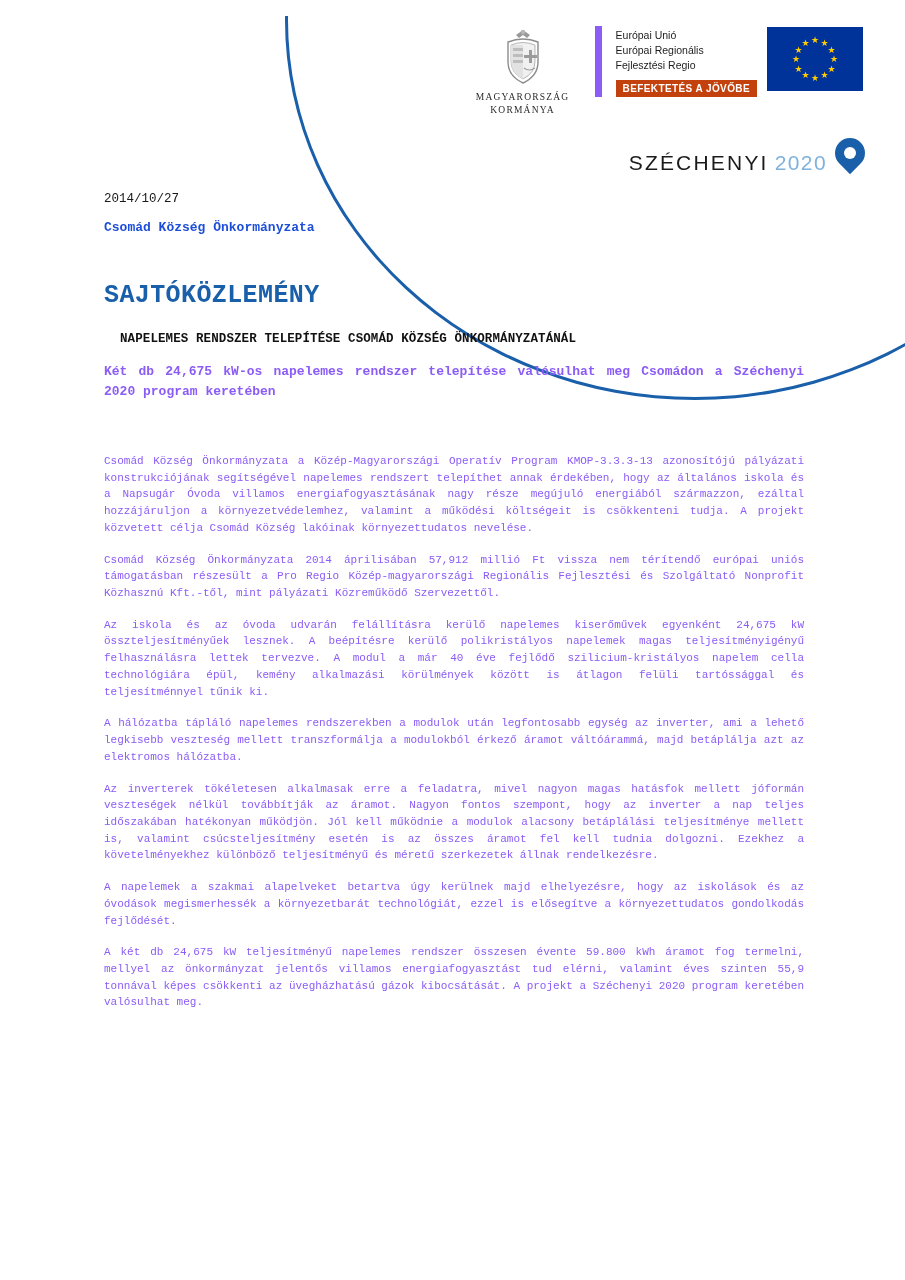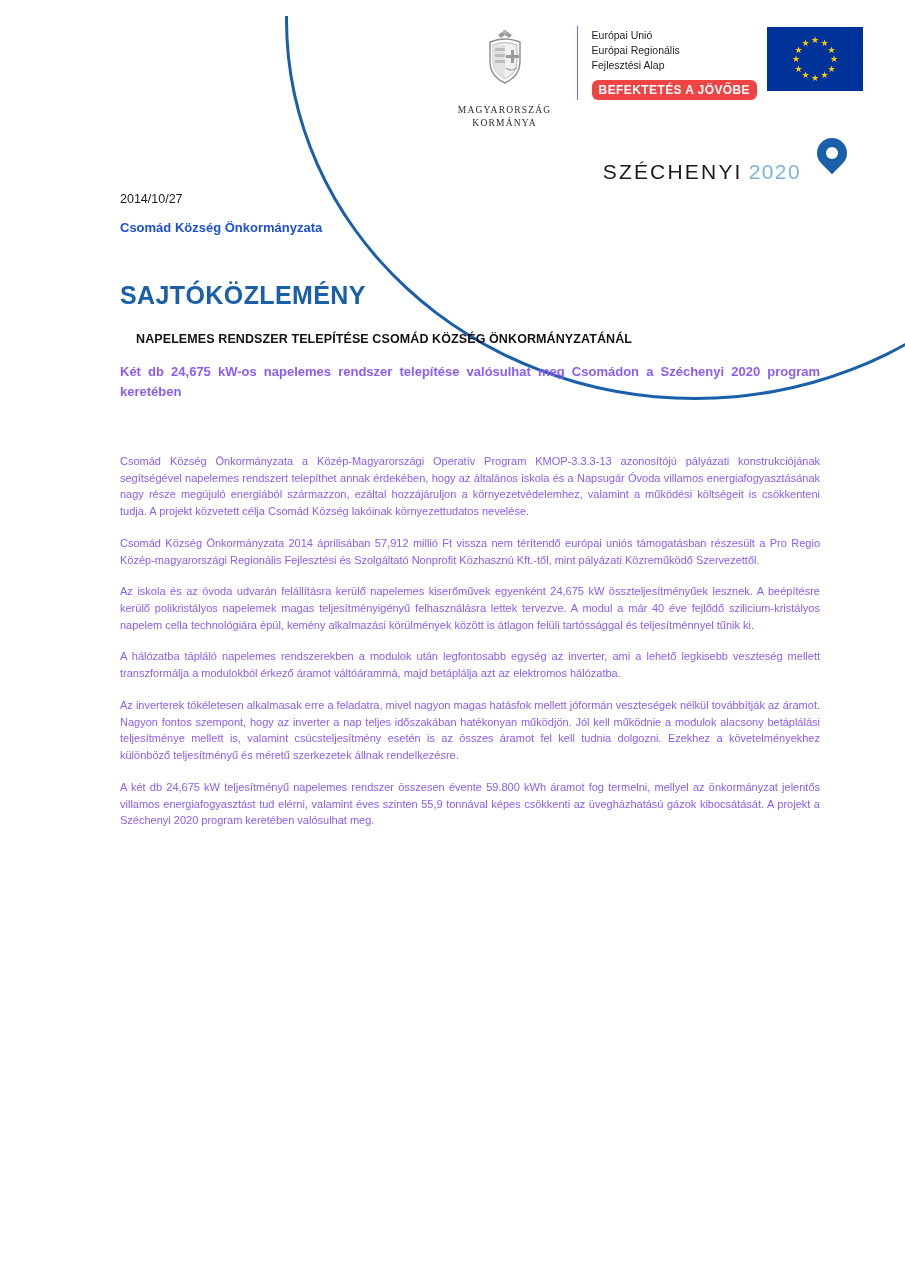--- a/index.html
+++ b/index.html
@@ -51,50 +51,49 @@
     width: 112px;
     text-align: center;
     padding-top: 2px;
   }
   .coat-svg { display: block; margin: 0 auto; }
   .coat-text {
     font-size: 9.5px;
     letter-spacing: 1.2px;
     line-height: 1.35;
     color: #2c2c2c;
-    margin-top: 18px;
+    margin-top: 5px;
     font-family: "Liberation Serif", serif;
   }
 
   .eu-block {
     display: flex;
     align-items: flex-start;
     gap: 10px;
-    border-left: 1px solid #8b5cf6;
+    border-left: 7px solid #8b5cf6;
     padding-left: 14px;
   }
   .eu-texts {
     padding-top: 2px;
   }
   .eu-line {
     font-size: 10.5px;
     line-height: 1.45;
     color: #1d1d1d;
     white-space: nowrap;
   }
   .eu-badge {
     margin-top: 6px;
-    background: #ef4444;
+    background: #c2410c;
     color: #ffffff;
-    font-size: 12px;
+    font-size: 10px;
     font-weight: bold;
     letter-spacing: .4px;
     padding: 3px 7px 3px 7px;
     display: inline-block;
-    border-radius: 6px;
   }
   .eu-flag {
     width: 96px;
     height: 64px;
     background: #003399;
     position: relative;
     flex: none;
     margin-top: 1px;
   }
   .eu-star {
@@ -102,24 +101,24 @@
     color: #FFCC00;
     font-size: 9px;
     line-height: 9px;
     transform: translate(-50%, -50%);
   }
 
   
   .szechenyi {
     position: absolute;
     top: 140px;
-    right: 54px;
+    right: 36px;
     display: flex;
-    align-items: flex-end;
-    gap: 14px;
+    align-items: center;
+    gap: 6px;
   }
   .szechenyi-words {
     text-align: right;
     padding-top: 2px;
   }
   .sz-name {
     font-size: 21px;
     letter-spacing: 2.2px;
     color: #1b1b1b;
     font-family: "Liberation Sans", sans-serif;
@@ -153,23 +152,24 @@
     top: 9px;
     width: 12px;
     height: 12px;
     background: #ffffff;
     border-radius: 50%;
   }
 
   
   .doc {
     position: absolute;
-    left: 120px;
+    left: 104px;
     top: 192px;
     width: 700px;
+    font-family: Liberation Mono, monospace;
   }
 
   .date {
     font-size: 12.5px;
     color: #1a1a1a;
     margin: 0 0 14px 0;
   }
   .org {
     font-size: 13px;
     font-weight: bold;
@@ -233,21 +233,21 @@
     <div class="coat-text">
       <div>MAGYARORSZÁG</div>
       <div>KORMÁNYA</div>
     </div>
   </div>
 
   <div class="eu-block">
     <div class="eu-texts">
       <div class="eu-line">Európai Unió</div>
       <div class="eu-line">Európai Regionális</div>
-      <div class="eu-line">Fejlesztési Alap</div>
+      <div class="eu-line">Fejlesztési Regio</div>
       <div class="eu-badge">BEFEKTETÉS A JÖVŐBE</div>
     </div>
     <div class="eu-flag" id="eu-flag">
         <span class="eu-star" style="left: 48px; top: 13px; color: rgb(255, 204, 0);">★</span>
         <span class="eu-star" style="left: 57.5px; top: 15.5455px; color: rgb(255, 204, 0);">★</span>
         <span class="eu-star" style="left: 64.4545px; top: 22.5px; color: rgb(255, 204, 0);">★</span>
         <span class="eu-star" style="left: 67px; top: 32px; color: rgb(255, 204, 0);">★</span>
         <span class="eu-star" style="left: 64.4545px; top: 41.5px; color: rgb(255, 204, 0);">★</span>
         <span class="eu-star" style="left: 57.5px; top: 48.4545px; color: rgb(255, 204, 0);">★</span>
         <span class="eu-star" style="left: 48px; top: 51px; color: rgb(255, 204, 0);">★</span>
@@ -276,15 +276,16 @@
   <h1 class="title">SAJTÓKÖZLEMÉNY</h1>
   <h2 class="subtitle">NAPELEMES RENDSZER TELEPÍTÉSE CSOMÁD KÖZSÉG ÖNKORMÁNYZATÁNÁL</h2>
   <p class="lead">Két db 24,675 kW-os napelemes rendszer telepítése valósulhat meg Csomádon a Széchenyi 2020 program keretében</p>
 
   <div id="paragraphs">
       <p class="para">Csomád Község Önkormányzata a Közép-Magyarországi Operatív Program KMOP-3.3.3-13 azonosítójú pályázati konstrukciójának segítségével napelemes rendszert telepíthet annak érdekében, hogy az általános iskola és a Napsugár Óvoda villamos energiafogyasztásának nagy része megújuló energiából származzon, ezáltal hozzájáruljon a környezetvédelemhez, valamint a működési költségeit is csökkenteni tudja. A projekt közvetett célja Csomád Község lakóinak környezettudatos nevelése.</p>
       <p class="para">Csomád Község Önkormányzata 2014 áprilisában 57,912 millió Ft vissza nem térítendő európai uniós támogatásban részesült a Pro Regio Közép-magyarországi Regionális Fejlesztési és Szolgáltató Nonprofit Közhasznú Kft.-től, mint pályázati Közreműködő Szervezettől.</p>
       <p class="para">Az iskola és az óvoda udvarán felállításra kerülő napelemes kiserőművek egyenként 24,675 kW összteljesítményűek lesznek. A beépítésre kerülő polikristályos napelemek magas teljesítményigényű felhasználásra lettek tervezve. A modul a már 40 éve fejlődő szilicium-kristályos napelem cella technológiára épül, kemény alkalmazási körülmények között is átlagon felüli tartóssággal és teljesítménnyel tűnik ki.</p>
       <p class="para">A hálózatba tápláló napelemes rendszerekben a modulok után legfontosabb egység az inverter, ami a lehető legkisebb veszteség mellett transzformálja a modulokból érkező áramot váltóárammá, majd betáplálja azt az elektromos hálózatba.</p>
       <p class="para">Az inverterek tökéletesen alkalmasak erre a feladatra, mivel nagyon magas hatásfok mellett jóformán veszteségek nélkül továbbítják az áramot. Nagyon fontos szempont, hogy az inverter a nap teljes időszakában hatékonyan működjön. Jól kell működnie a modulok alacsony betáplálási teljesítménye mellett is, valamint csúcsteljesítmény esetén is az összes áramot fel kell tudnia dolgozni. Ezekhez a követelményekhez különböző teljesítményű és méretű szerkezetek állnak rendelkezésre.</p>
+      <p class="para">A napelemek a szakmai alapelveket betartva úgy kerülnek majd elhelyezésre, hogy az iskolások és az óvodások megismerhessék a környezetbarát technológiát, ezzel is elősegítve a környezettudatos gondolkodás fejlődését.</p>
       <p class="para">A két db 24,675 kW teljesítményű napelemes rendszer összesen évente 59.800 kWh áramot fog termelni, mellyel az önkormányzat jelentős villamos energiafogyasztást tud elérni, valamint éves szinten 55,9 tonnával képes csökkenti az üvegházhatású gázok kibocsátását. A projekt a Széchenyi 2020 program keretében valósulhat meg.</p>
     </div>
 </div>
 
 </body></html>

